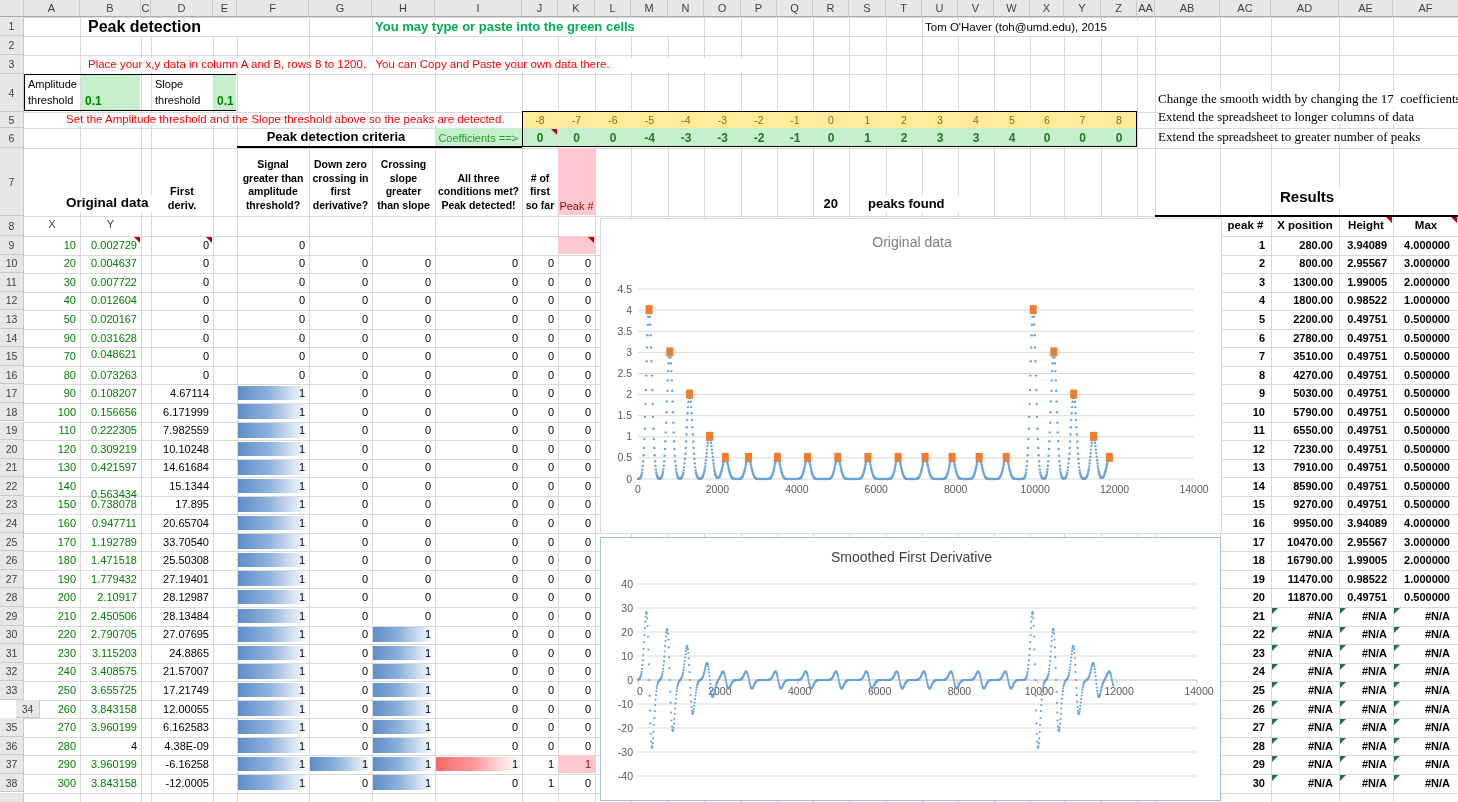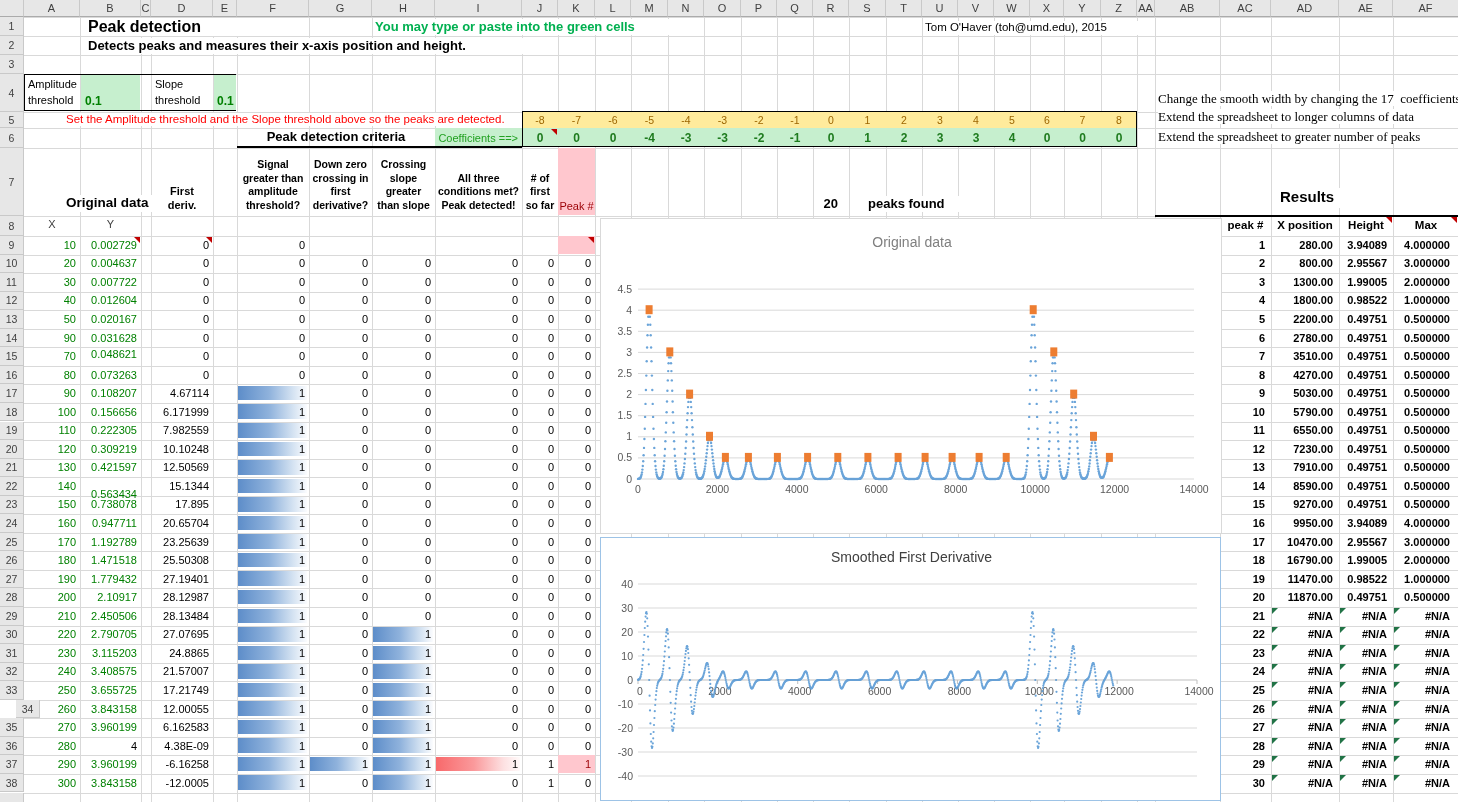--- a/index.html
+++ b/index.html
@@ -95,23 +95,23 @@
       <div class="gridh" style="left: 24px; width: 1434px; top: 699.75px;"></div>
       <div class="gridh" style="left: 24px; width: 1434px; top: 718.3px;"></div>
       <div class="gridh" style="left: 24px; width: 1434px; top: 736.85px;"></div>
       <div class="gridh" style="left: 24px; width: 1434px; top: 755.4px;"></div>
       <div class="gridh" style="left: 24px; width: 1434px; top: 773.95px;"></div>
       <div class="gridh" style="left: 24px; width: 1434px; top: 792.5px;"></div>
       <div class="gridh" style="left: 24px; width: 1434px; top: 17px;"></div>
     </div>
 
   <div class="abs bold whitebg" style="left:88px;top:18px;width:200px;height:18px;font-size:16px;">Peak detection</div>
-  <div class="abs bold whitebg" style="left:88px;top:38px;width:470px;height:16px;font-size:13px;">Detects peaks and measures their x-axis position and height.</div>
   <div class="abs bold whitebg" style="left:375px;top:19px;width:310px;height:16px;font-size:13px;color:#00B050;">You may type or paste into the green cells</div>
   <div class="abs whitebg" style="left:925px;top:21px;width:215px;height:14px;font-size:11.5px;">Tom O'Haver (toh@umd.edu), 2015</div>
+  <div class="abs whitebg nowrap" style="left:88px;top:58px;width:670px;height:14px;font-size:11.5px;color:#FF0000;">Place your x,y data in column A and B, rows 8 to 1200.   You can Copy and Paste your own data there.</div>
   <div class="abs whitebg nowrap" style="left:66px;top:113px;width:460px;height:13px;font-size:11.5px;color:#FF0000;">Set the Amplitude threshold and the Slope threshold above so the peaks are detected.</div>
 
   <div class="abs" style="left:24px;top:74px;width:212px;height:37px;border:1.5px solid #000;box-sizing:border-box;"></div>
   <div class="abs" style="left:28px;top:77px;width:55px;white-space:pre-line;line-height:15.5px;font-size:11px;">Amplitude
 threshold</div>
   <div class="abs" style="left:81px;top:75px;width:59px;height:35px;background:#C6EFCE;display:flex;align-items:flex-end;
               padding:0 0 2px 4px;box-sizing:border-box;font-weight:bold;font-size:12px;color:#008000;">0.1</div>
   <div class="abs" style="left:155px;top:77px;width:55px;white-space:pre-line;line-height:15.5px;font-size:11px;">Slope
 threshold</div>
   <div class="abs" style="left:214px;top:75px;width:22px;height:35px;background:#C6EFCE;display:flex;align-items:flex-end;
@@ -371,21 +371,21 @@
     <div class="cellnum" style="left: 151px; top: 440.05px; width: 62px; height: 17.55px; font-size: 11px;">10.10248</div>
     <div class="cellnum" style="left: 237px; top: 440.05px; width: 72px; height: 17.55px; font-size: 11px;">1</div>
     <div class="cellnum" style="left: 309px; top: 440.05px; width: 63px; height: 17.55px; font-size: 11px;">0</div>
     <div class="cellnum" style="left: 372px; top: 440.05px; width: 63px; height: 17.55px; font-size: 11px;">0</div>
     <div class="cellnum" style="left: 435px; top: 440.05px; width: 87px; height: 17.55px; font-size: 11px;">0</div>
     <div class="cellnum" style="left: 522px; top: 440.05px; width: 36px; height: 17.55px; font-size: 11px;">0</div>
     <div class="cellnum" style="left: 558px; top: 440.05px; width: 37px; height: 17.55px; font-size: 11px;">0</div>
     <div class="bar-blue" style="left: 238px; top: 460.1px; width: 69px; height: 14.55px;"></div>
     <div class="cellnum" style="left: 24px; top: 458.6px; width: 56px; height: 17.55px; font-size: 11px; color: rgb(0, 128, 0);">130</div>
     <div class="cellnum" style="left: 80px; top: 458.6px; width: 61px; height: 17.55px; font-size: 11px; color: rgb(0, 128, 0);">0.421597</div>
-    <div class="cellnum" style="left: 151px; top: 458.6px; width: 62px; height: 17.55px; font-size: 11px;">12.50569</div>
+    <div class="cellnum" style="left: 151px; top: 458.6px; width: 62px; height: 17.55px; font-size: 11px;">14.61684</div>
     <div class="cellnum" style="left: 237px; top: 458.6px; width: 72px; height: 17.55px; font-size: 11px;">1</div>
     <div class="cellnum" style="left: 309px; top: 458.6px; width: 63px; height: 17.55px; font-size: 11px;">0</div>
     <div class="cellnum" style="left: 372px; top: 458.6px; width: 63px; height: 17.55px; font-size: 11px;">0</div>
     <div class="cellnum" style="left: 435px; top: 458.6px; width: 87px; height: 17.55px; font-size: 11px;">0</div>
     <div class="cellnum" style="left: 522px; top: 458.6px; width: 36px; height: 17.55px; font-size: 11px;">0</div>
     <div class="cellnum" style="left: 558px; top: 458.6px; width: 37px; height: 17.55px; font-size: 11px;">0</div>
     <div class="bar-blue" style="left: 238px; top: 478.65px; width: 69px; height: 14.55px;"></div>
     <div class="cellnum" style="left: 24px; top: 477.15px; width: 56px; height: 17.55px; font-size: 11px; color: rgb(0, 128, 0);">140</div>
     <div class="cellnum" style="left: 80px; top: 477.15px; width: 61px; height: 34px; font-size: 11px; color: rgb(0, 128, 0);">0.563434</div>
     <div class="cellnum" style="left: 151px; top: 477.15px; width: 62px; height: 17.55px; font-size: 11px;">15.1344</div>
@@ -411,21 +411,21 @@
     <div class="cellnum" style="left: 151px; top: 514.25px; width: 62px; height: 17.55px; font-size: 11px;">20.65704</div>
     <div class="cellnum" style="left: 237px; top: 514.25px; width: 72px; height: 17.55px; font-size: 11px;">1</div>
     <div class="cellnum" style="left: 309px; top: 514.25px; width: 63px; height: 17.55px; font-size: 11px;">0</div>
     <div class="cellnum" style="left: 372px; top: 514.25px; width: 63px; height: 17.55px; font-size: 11px;">0</div>
     <div class="cellnum" style="left: 435px; top: 514.25px; width: 87px; height: 17.55px; font-size: 11px;">0</div>
     <div class="cellnum" style="left: 522px; top: 514.25px; width: 36px; height: 17.55px; font-size: 11px;">0</div>
     <div class="cellnum" style="left: 558px; top: 514.25px; width: 37px; height: 17.55px; font-size: 11px;">0</div>
     <div class="bar-blue" style="left: 238px; top: 534.3px; width: 69px; height: 14.55px;"></div>
     <div class="cellnum" style="left: 24px; top: 532.8px; width: 56px; height: 17.55px; font-size: 11px; color: rgb(0, 128, 0);">170</div>
     <div class="cellnum" style="left: 80px; top: 532.8px; width: 61px; height: 17.55px; font-size: 11px; color: rgb(0, 128, 0);">1.192789</div>
-    <div class="cellnum" style="left: 151px; top: 532.8px; width: 62px; height: 17.55px; font-size: 11px;">23.25639</div>
+    <div class="cellnum" style="left: 151px; top: 532.8px; width: 62px; height: 17.55px; font-size: 11px;">33.70540</div>
     <div class="cellnum" style="left: 237px; top: 532.8px; width: 72px; height: 17.55px; font-size: 11px;">1</div>
     <div class="cellnum" style="left: 309px; top: 532.8px; width: 63px; height: 17.55px; font-size: 11px;">0</div>
     <div class="cellnum" style="left: 372px; top: 532.8px; width: 63px; height: 17.55px; font-size: 11px;">0</div>
     <div class="cellnum" style="left: 435px; top: 532.8px; width: 87px; height: 17.55px; font-size: 11px;">0</div>
     <div class="cellnum" style="left: 522px; top: 532.8px; width: 36px; height: 17.55px; font-size: 11px;">0</div>
     <div class="cellnum" style="left: 558px; top: 532.8px; width: 37px; height: 17.55px; font-size: 11px;">0</div>
     <div class="bar-blue" style="left: 238px; top: 552.85px; width: 69px; height: 14.55px;"></div>
     <div class="cellnum" style="left: 24px; top: 551.35px; width: 56px; height: 17.55px; font-size: 11px; color: rgb(0, 128, 0);">180</div>
     <div class="cellnum" style="left: 80px; top: 551.35px; width: 61px; height: 17.55px; font-size: 11px; color: rgb(0, 128, 0);">1.471518</div>
     <div class="cellnum" style="left: 151px; top: 551.35px; width: 62px; height: 17.55px; font-size: 11px;">25.50308</div>

